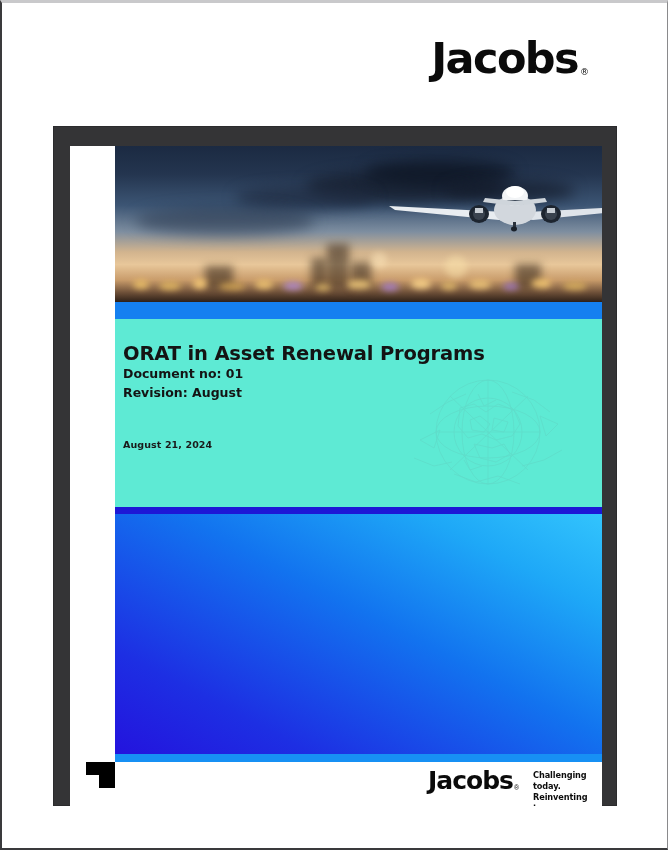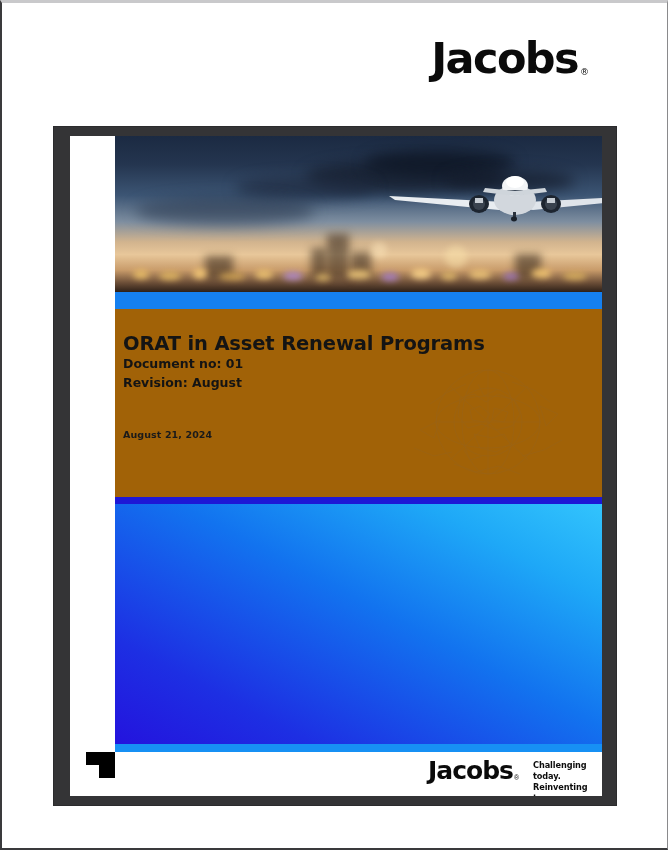--- a/index.html
+++ b/index.html
@@ -56,24 +56,24 @@
     width: 562px;
     height: 678px;
     background: #343436;
     box-shadow: 0 0 0 1px #2b2b2d;
   }
 
   
   .cover {
     position: absolute;
     left: 16px;
-    top: 9px;
+    top: 19px;
     width: 532px;
     height: 660px;
-    background: #a16207;
+    background: #5eead4;
     overflow: hidden;
   }
 
   
   .cover-gutter {
     position: absolute;
     left: 0; top: 0;
     width: 45px; height: 100%;
     background: #ffffff;
     z-index: 4;

